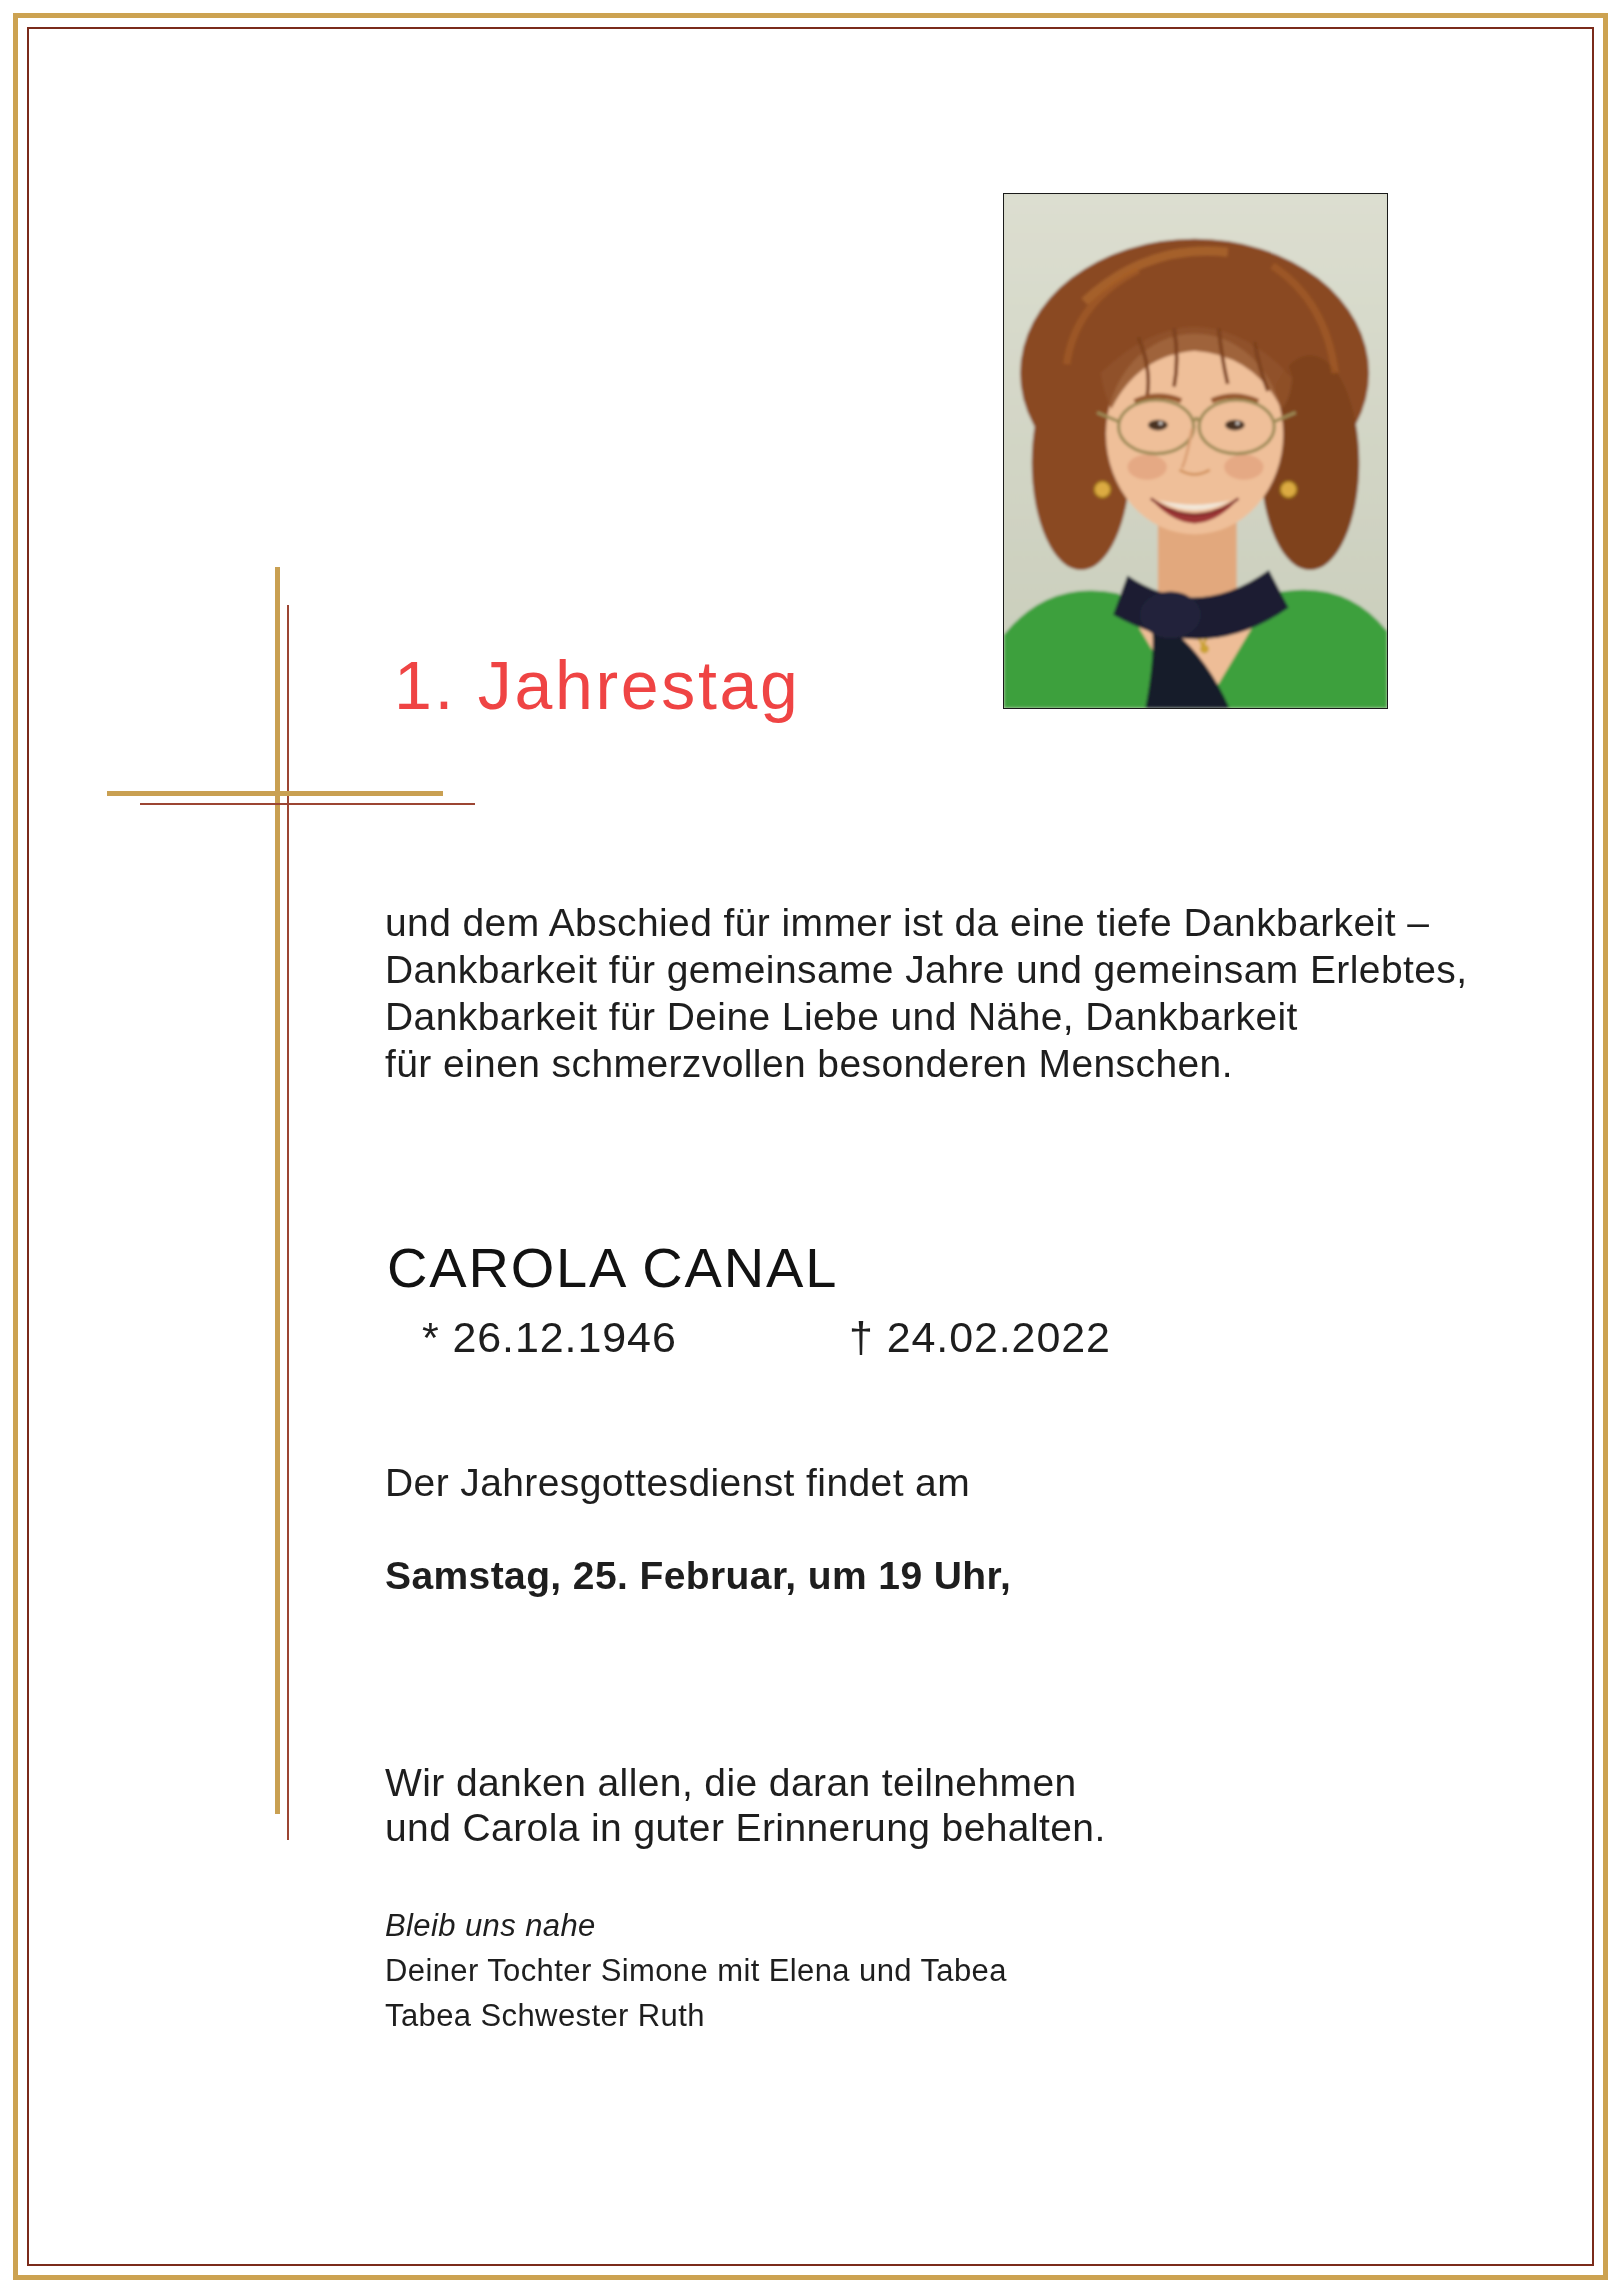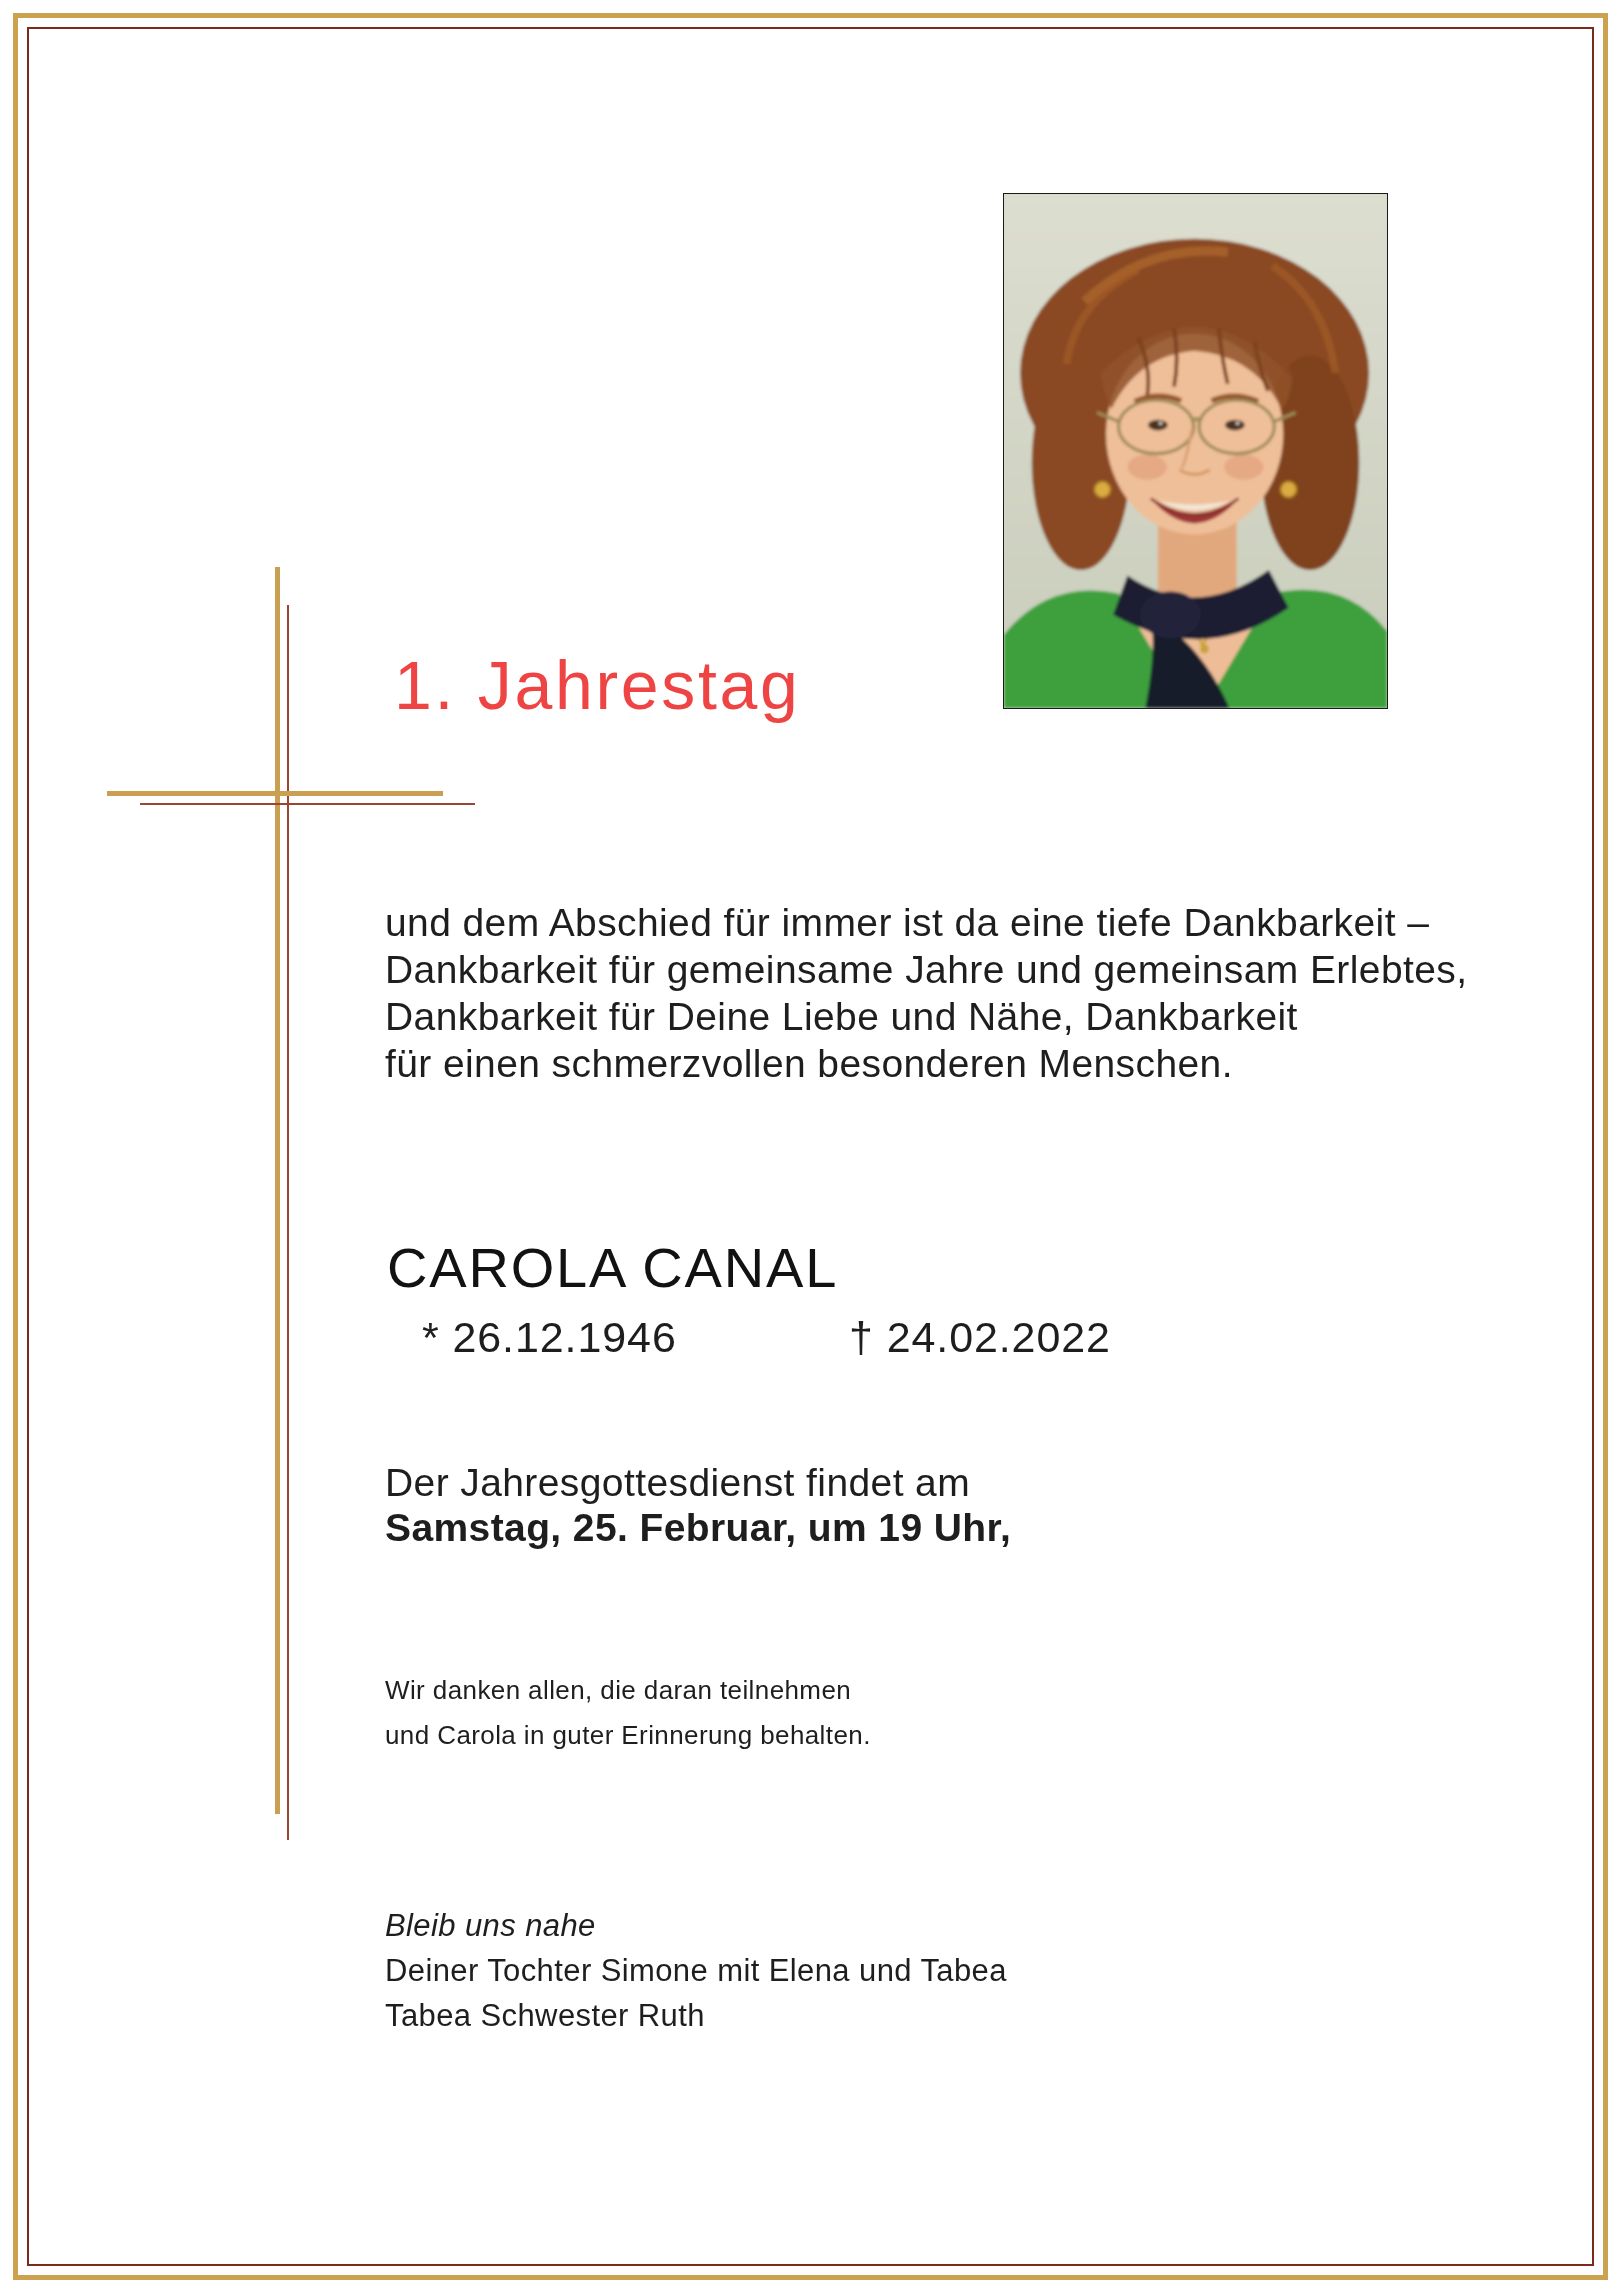--- a/index.html
+++ b/index.html
@@ -48,26 +48,26 @@
     font-size: 56px; line-height: 90px; letter-spacing: 1.8px;
     color: #121212; white-space: nowrap; text-align: center;
   }
   .dates { position: absolute; left: 0; top: 1312px; width: 100%; height: 54px;
     font-size: 43px; line-height: 50px; letter-spacing: 0.9px; }
   .dates .birth { position: absolute; left: 390px; white-space: nowrap; margin-left: 32px; }
   .dates .death { position: absolute; left: 849px; white-space: nowrap; }
 
   .service { position: absolute; left: 385px; top: 1460px;
     font-size: 39px; line-height: 45px; letter-spacing: 0.4px; white-space: nowrap; }
-  .thanks  { position: absolute; left: 385px; top: 1668px;
-    font-size: 26px; line-height: 45px; letter-spacing: 0.4px; white-space: nowrap; }
+  .thanks  { position: absolute; left: 385px; top: 1760px;
+    font-size: 39px; line-height: 45px; letter-spacing: 0.4px; white-space: nowrap; }
   .closing { position: absolute; left: 385px; top: 1858px;
     font-size: 31px; line-height: 45px; letter-spacing: 0.4px; white-space: nowrap; margin-top: 45px; }
 
-  .bold { font-weight: 700; }
+  .bold { font-weight: 700; margin-top: 48px; }
   .italic { font-style: italic; }
 </style>
 </head>
 <body>
 
 <div class="page">
 
   <div class="frame-gold"></div>
   <div class="frame-maroon"></div>
 

